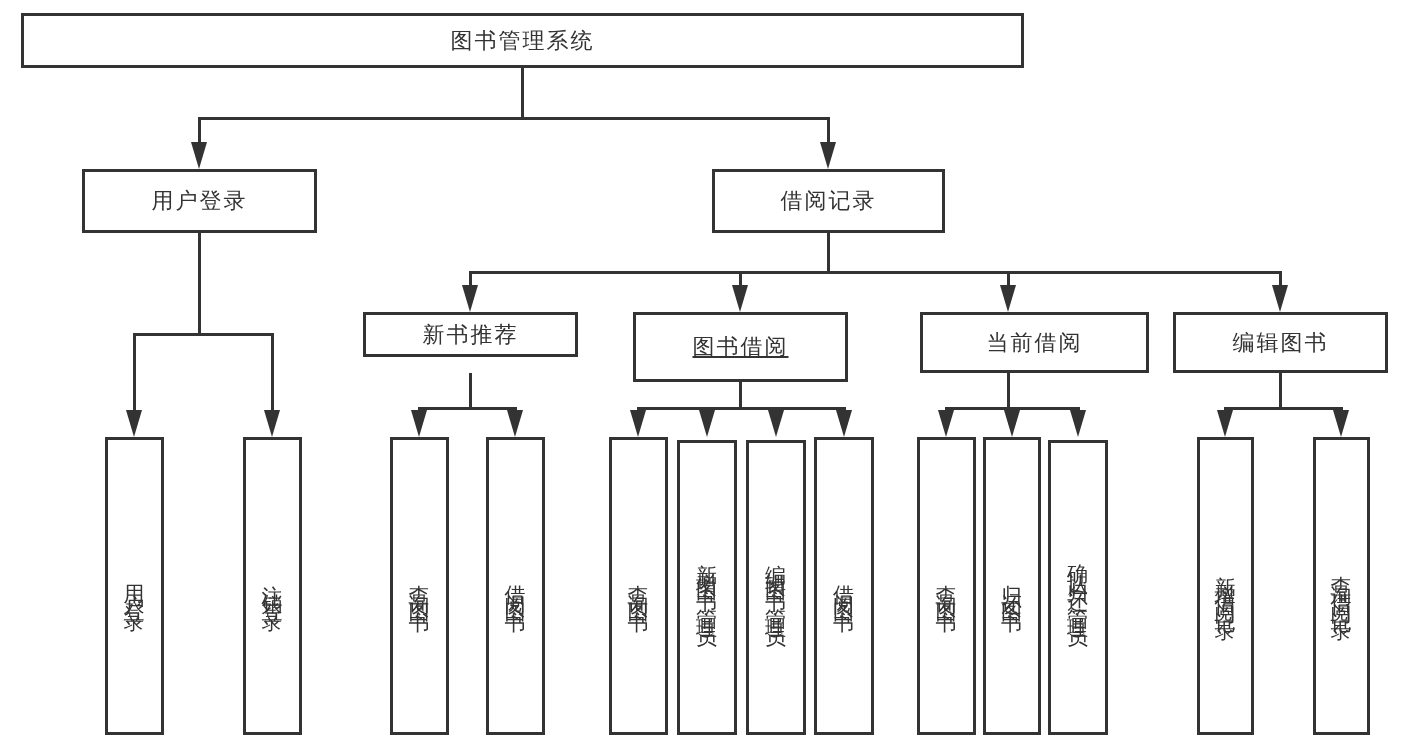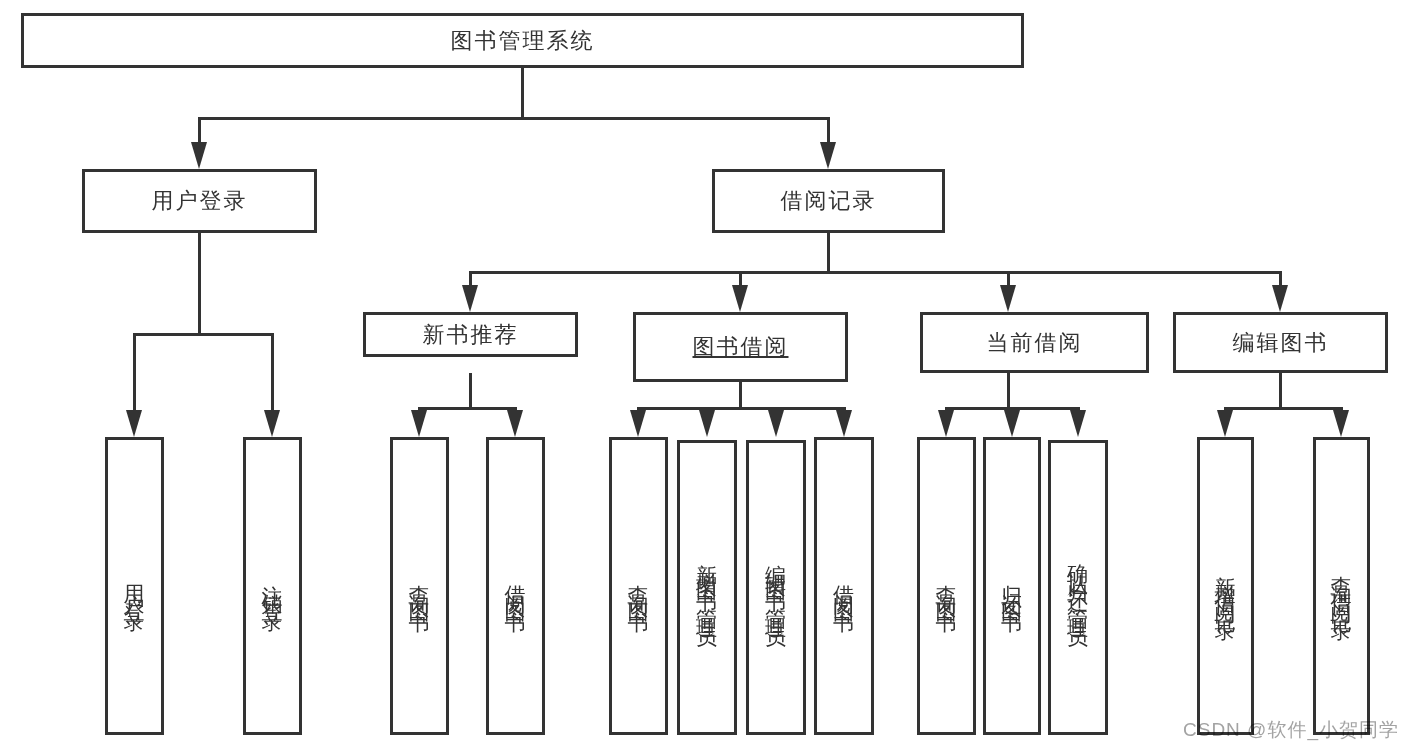--- a/index.html
+++ b/index.html
@@ -129,15 +129,14 @@
   <div class="box vbox" style="left:746px;top:440px;width:60px;height:295px;">编辑图书（管理员）</div>
   <div class="box vbox" style="left:814px;top:437px;width:60px;height:298px;">借阅图书</div>
 
   <div class="box vbox" style="left:917px;top:437px;width:59px;height:298px;">查询图书</div>
   <div class="box vbox" style="left:983px;top:437px;width:58px;height:298px;">归还图书</div>
   <div class="box vbox" style="left:1048px;top:440px;width:60px;height:295px;">确认归还（管理员）</div>
 
   <div class="box vbox" style="left:1197px;top:437px;width:57px;height:298px;">新增借阅记录</div>
   <div class="box vbox" style="left:1313px;top:437px;width:57px;height:298px;">查询借阅记录</div>
 
-  <div class="watermark">CSDN @软件_小贺同学</div>
 
 </div>
 
 </body></html>

